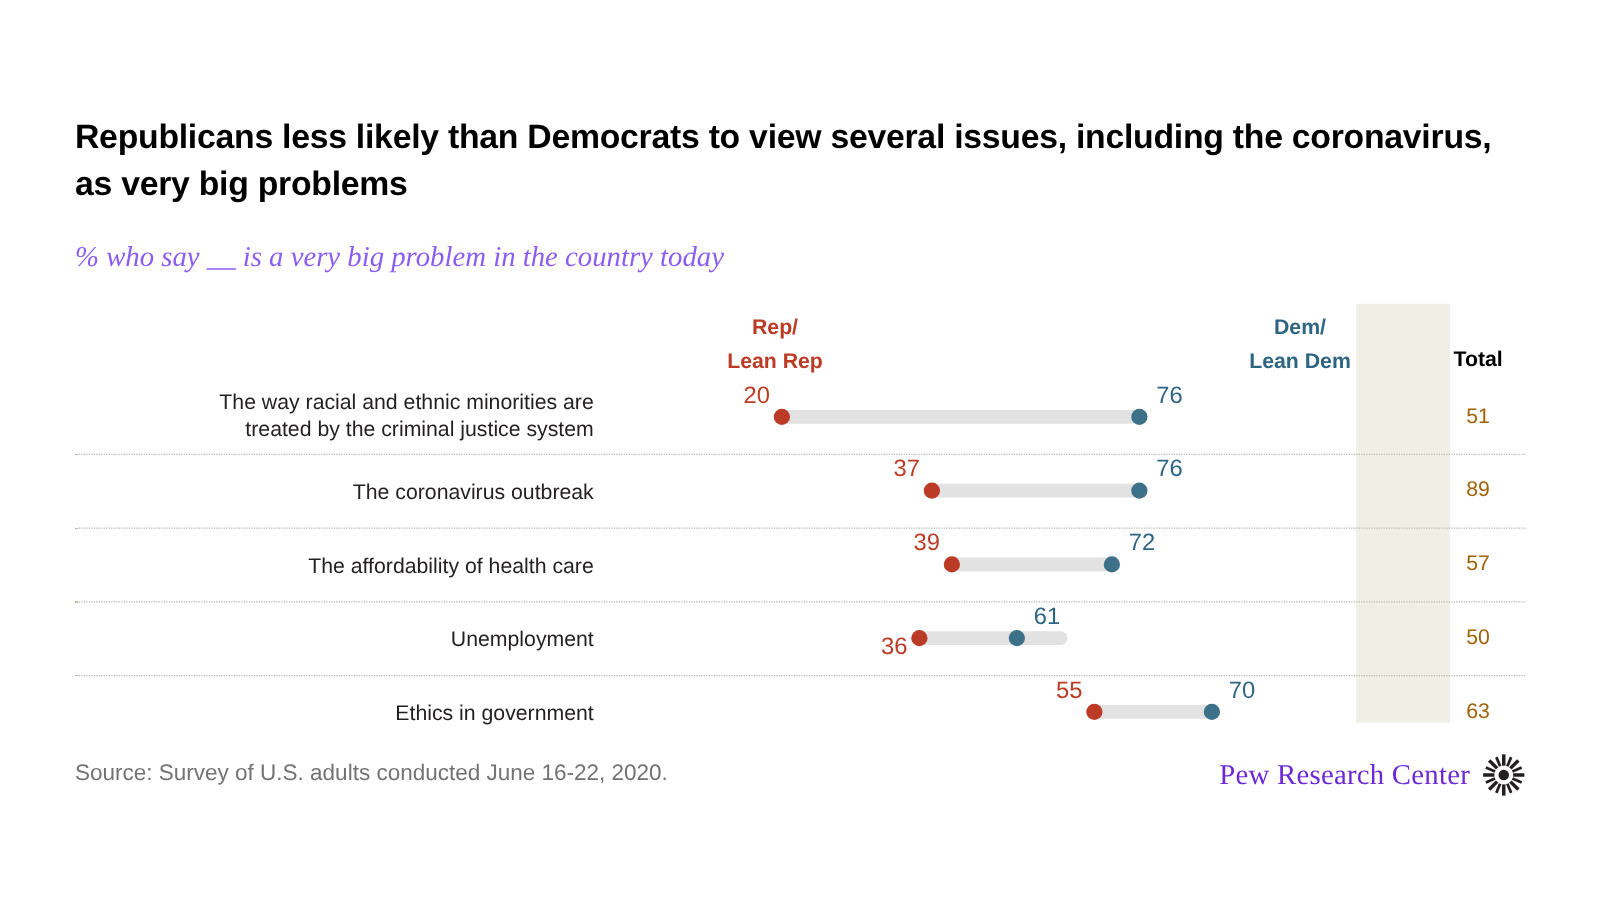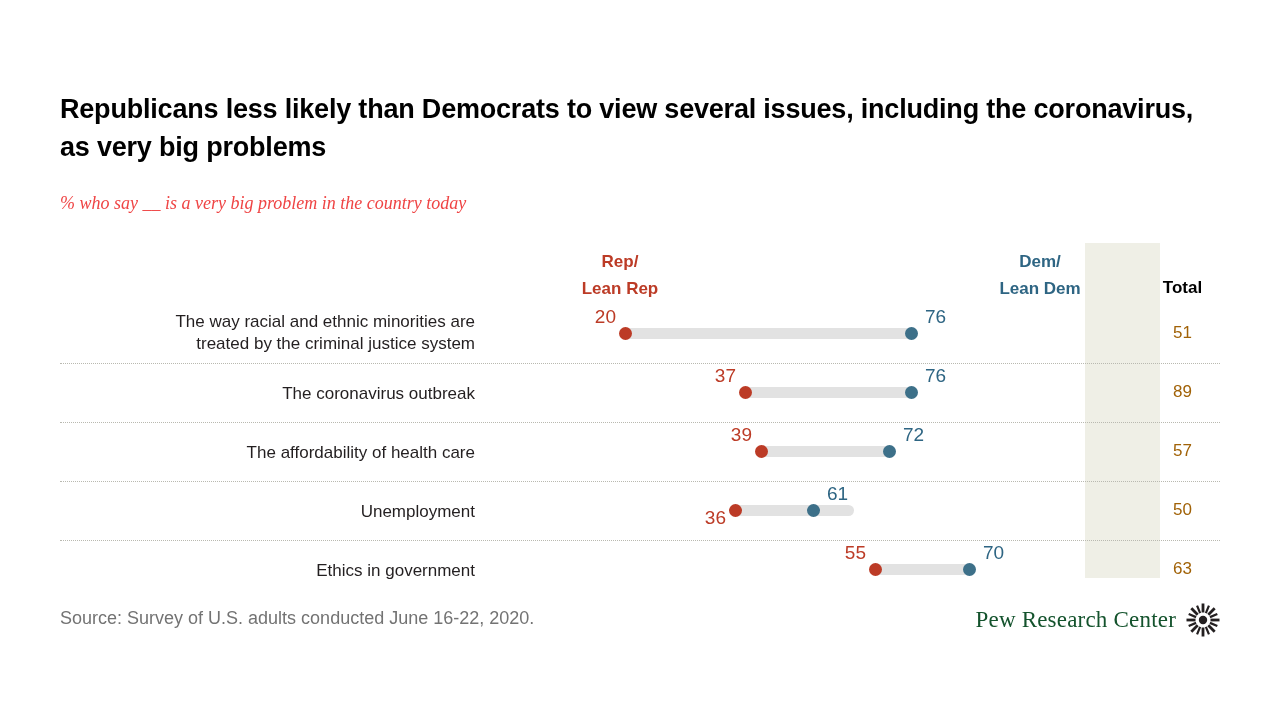--- a/index.html
+++ b/index.html
@@ -29,22 +29,22 @@
     line-height: 1.42;
     letter-spacing: -0.2px;
     color: #000000;
   }
   .subtitle {
     position: absolute;
     left: 60px;
     top: 193px;
     font-family: "Liberation Serif", serif;
     font-style: italic;
-    font-size: 18px;
-    color: #ef4444;
+    font-size: 23px;
+    color: #8b5cf6;
   }
 
   
   .chart {
     position: absolute;
     left: 60px;
     top: 243px;
     width: 1160px;
   }
   .total-band {
@@ -170,21 +170,21 @@
     position: absolute;
     right: 60px;
     top: 603px;
     display: flex;
     align-items: center;
     gap: 10px;
   }
   .brand-text {
     font-family: "Liberation Serif", serif;
     font-size: 23px;
-    color: #14532d;
+    color: #6d28d9;
     letter-spacing: 0.2px;
   }
   .brand-mark {
     display: block;
   }
 </style>
 </head>
 <body>
 
 <div class="page">

